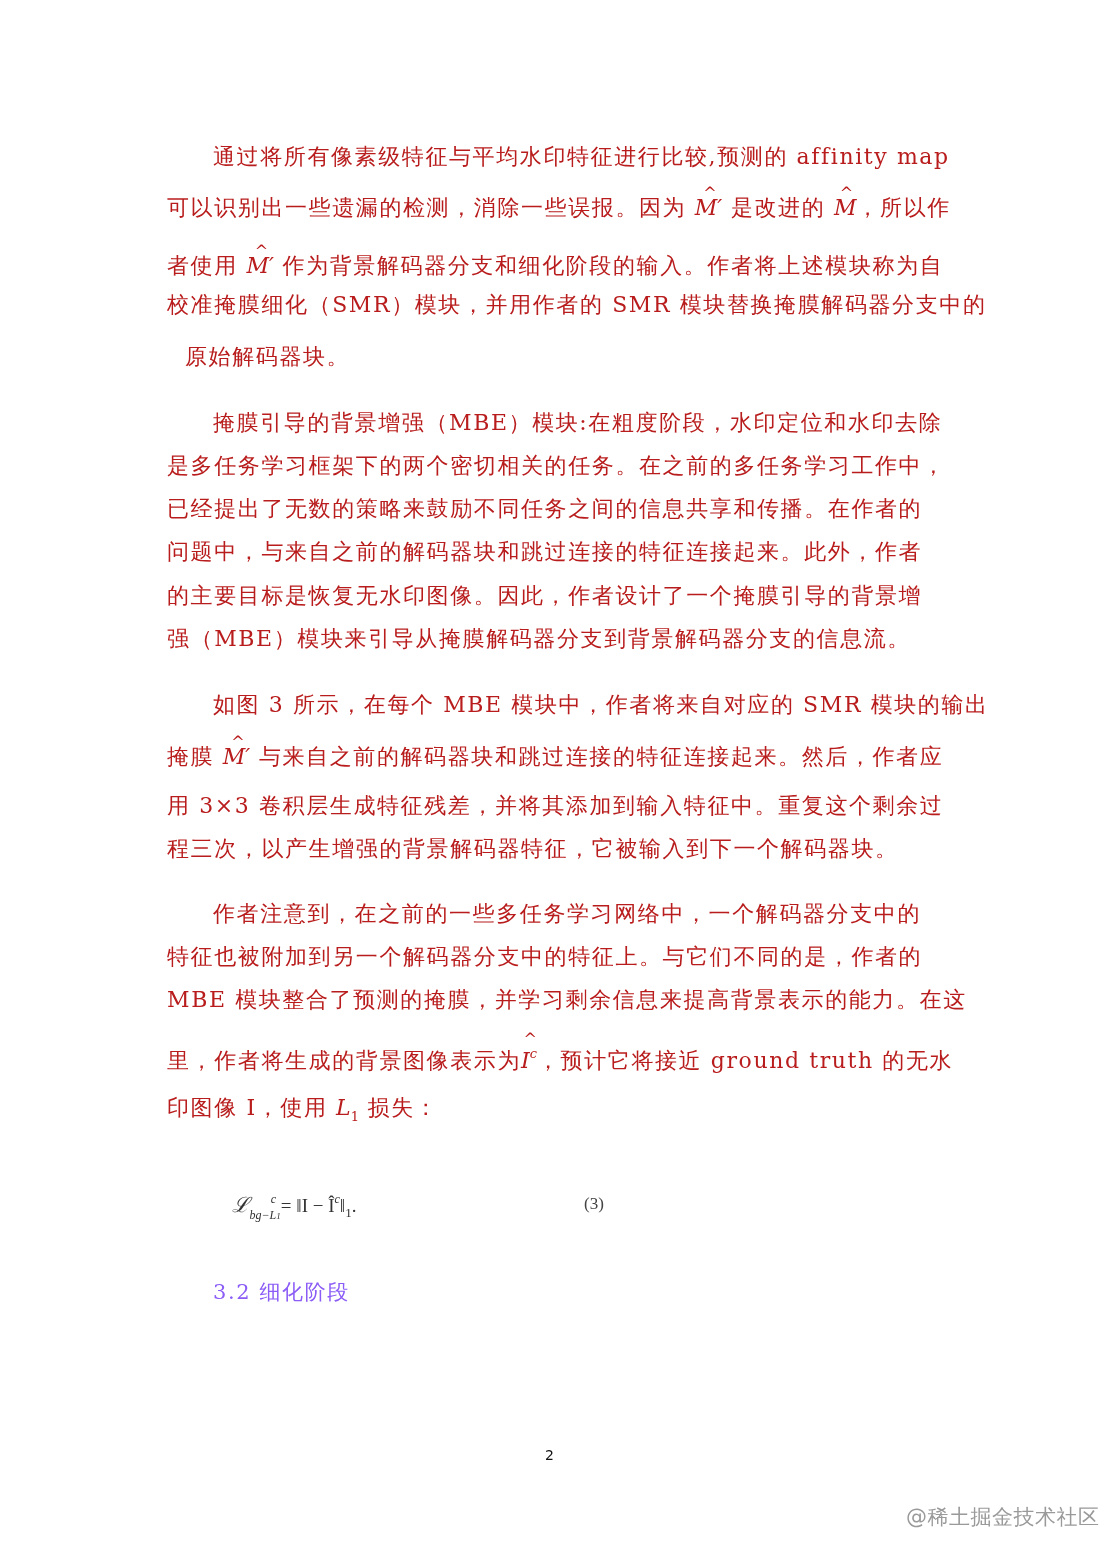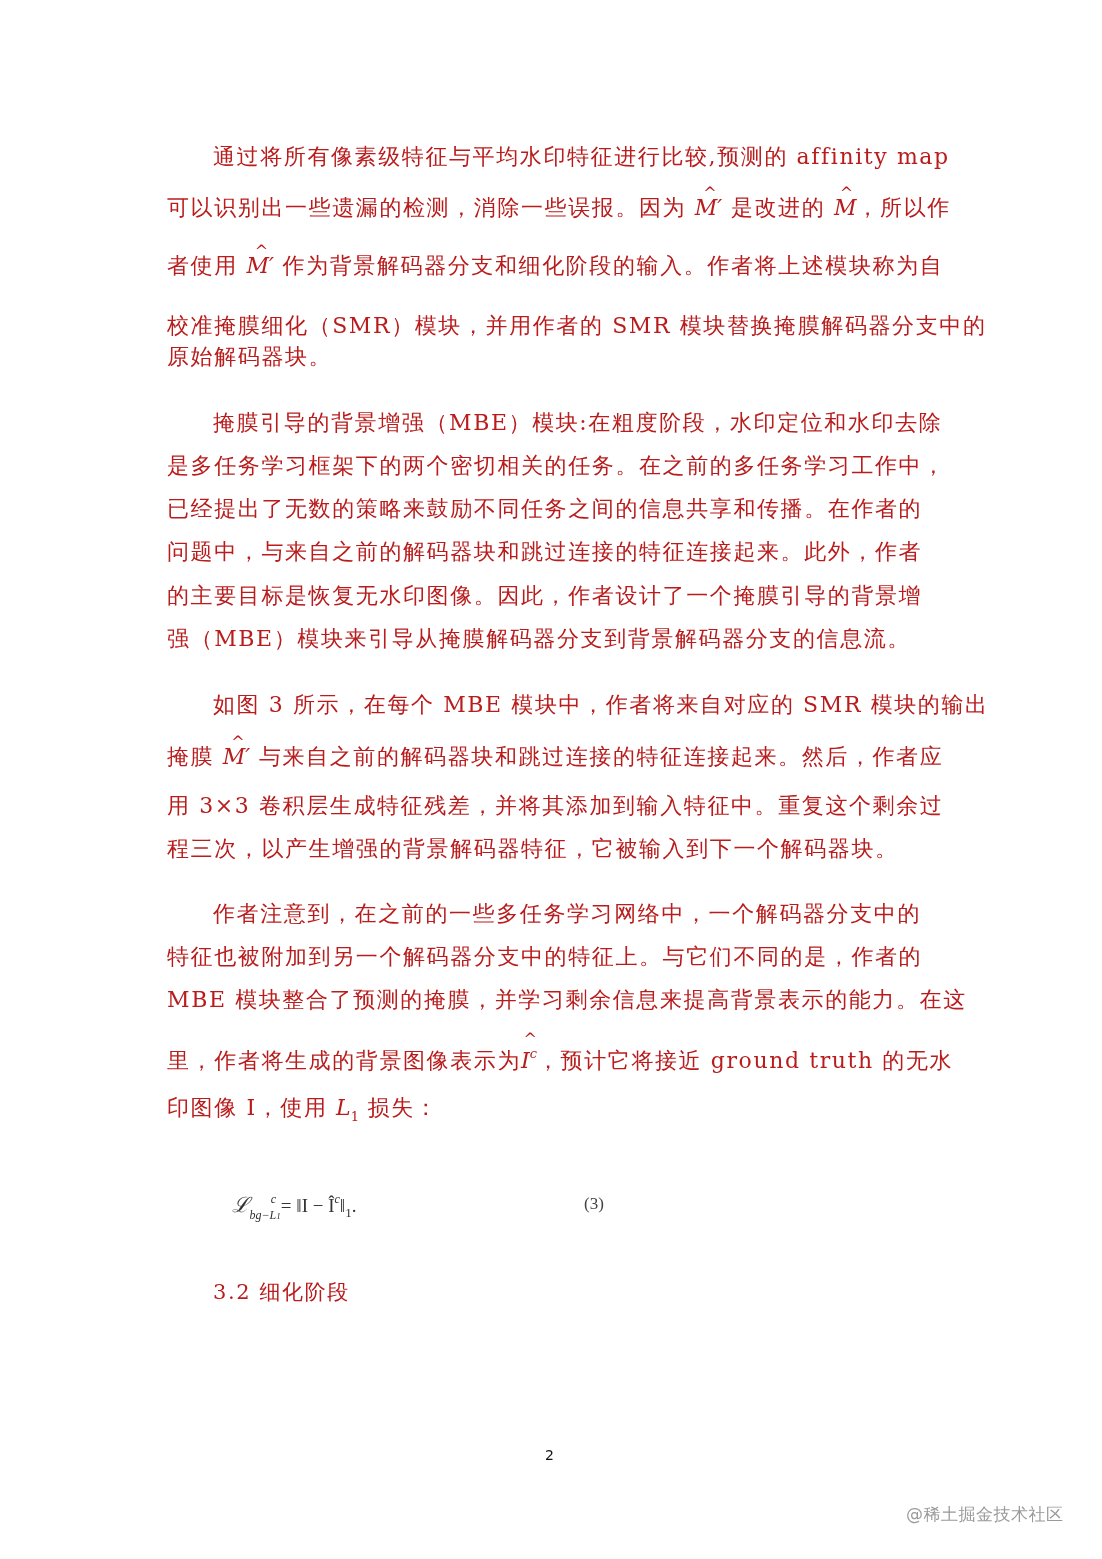--- a/index.html
+++ b/index.html
@@ -74,36 +74,36 @@
       font-family: "Liberation Serif", "DejaVu Serif", serif;
       font-size: 17px;
       color: #444;
     }
     .heading {
       position: absolute;
       left: 213px;
       top: 1278px;
       font-size: 21px;
       letter-spacing: 1.6px;
-      color: #b91c1c;
+      color: #8b5cf6;
     }
     .page-number {
       position: absolute;
       left: 545px;
       top: 1447px;
       font-family: "DejaVu Sans", "Liberation Sans", sans-serif;
       font-size: 14px;
       color: #111;
     }
     .watermark {
       position: absolute;
       left: 906px;
       top: 1503px;
       font-family: "DejaVu Sans", "Liberation Sans", sans-serif;
-      font-size: 17px;
+      font-size: 21px;
       color: #9a9a9a;
       letter-spacing: 0.5px;
       text-align: center;
     }
   </style>
 </head>
 <body>
 
 <div class="page">
 
@@ -114,24 +114,24 @@
     <span>可以识别出一些遗漏的检测，消除一些误报。因为</span>
     <span class="math hat">M′</span>
     <span>是改进的</span>
     <span class="math hat">M</span><span>，所以作</span>
   </div>
   <div class="line" style="top:252px;">
     <span>者使用</span>
     <span class="math hat">M′</span>
     <span>作为背景解码器分支和细化阶段的输入。作者将上述模块称为自</span>
   </div>
-  <div class="line" style="top:312px;">
+  <div class="line" style="top:291px;">
     <span>校准掩膜细化（SMR）模块，并用作者的 SMR 模块替换掩膜解码器分支中的</span>
   </div>
-  <div class="line" style="top:343px;">
+  <div class="line" style="top:343px;margin-left:18px;">
     <span>原始解码器块。</span>
   </div>
 
   <div class="line indent" style="top:409px;text-align:center;">
     <span>掩膜引导的背景增强（MBE）模块:在粗度阶段，水印定位和水印去除</span>
   </div>
   <div class="line" style="top:452px;">
     <span>是多任务学习框架下的两个密切相关的任务。在之前的多任务学习工作中，</span>
   </div>
   <div class="line" style="top:495px;">

